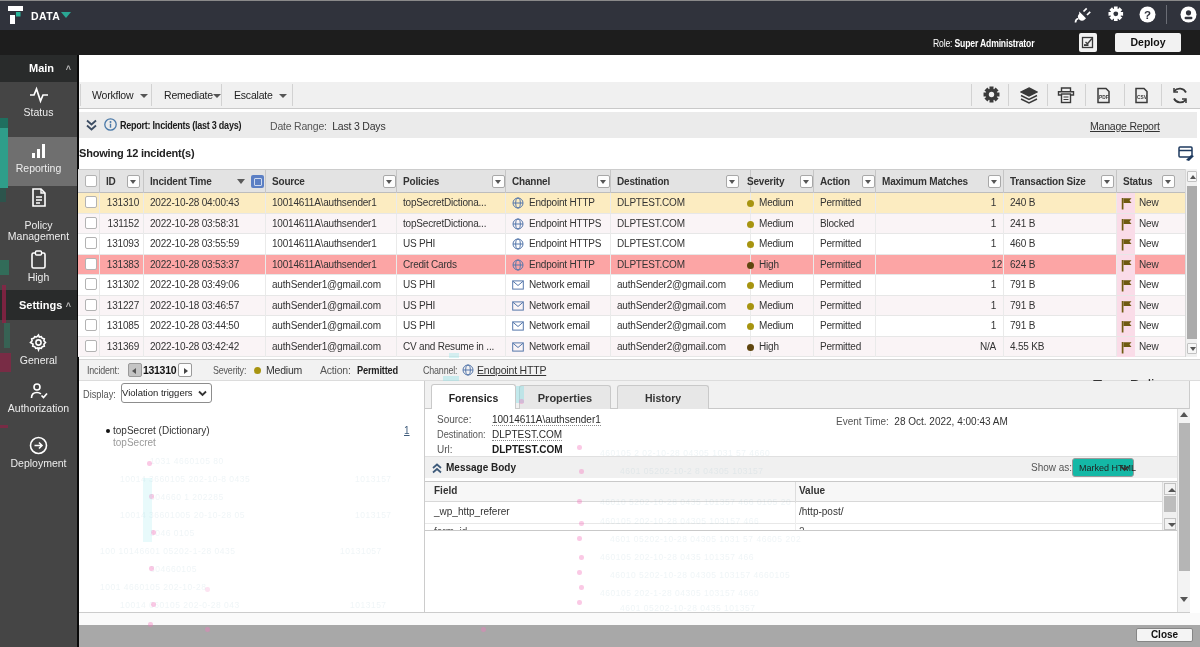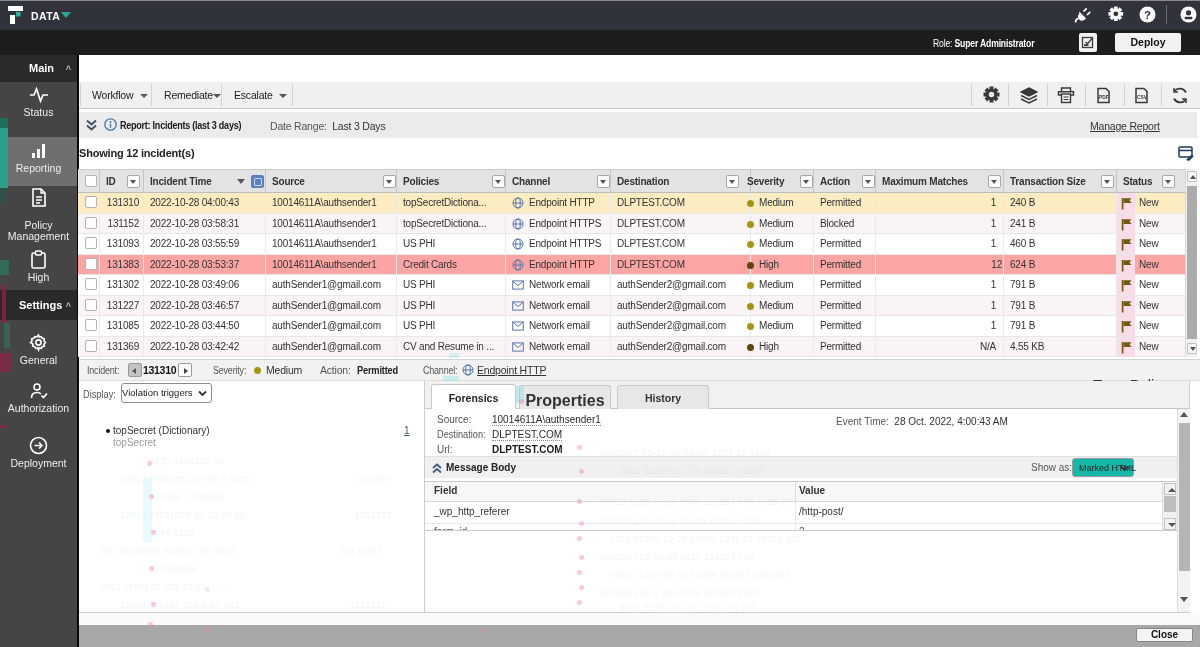--- a/index.html
+++ b/index.html
@@ -404,21 +404,21 @@
           <path d="M2.5 1.2h8l-2 2.4 2 2.4h-8z" fill="#6f5a10"></path>
         </svg>
         <span style="position:absolute;left:22px;top:0">New</span>
       </div>
 </div>
 <div class="row" style="top:295.5px;background:#faf4f6">
 <div class="cell c0">
         <span class="cb" style="left:7px;top:3px"></span>
       </div>
 <div class="cell c1" style="text-align:right;padding-right:5px">131227</div>
-<div class="cell c2">2022-10-28 03:46:57</div>
+<div class="cell c2">2022-10-18 03:46:57</div>
 <div class="cell c3">authSender1@gmail.com</div>
 <div class="cell c4">US PHI</div>
 <div class="cell c5"><svg class="ci" width="12" height="10" viewBox="0 0 12 10" style="top:5px">
           <g fill="none" stroke="#5577ab" stroke-width="1">
             <rect x=".7" y=".9" width="10.6" height="8.2"></rect>
             <path d="M.9 1.2L6 5.5 11.1 1.2"></path>
           </g>
         </svg><span style="margin-left:17px">Network email</span></div>
 <div class="cell c6">authSender2@gmail.com</div>
 <div class="cell c7"><span class="sdot m"></span>Medium</div>
@@ -537,21 +537,21 @@
   <span class="dot" style="left:27px;top:48px;width:4px;height:4px;background:#111"></span>
   <span class="a" style="left:34px;top:44px;color:#333">topSecret (Dictionary)</span>
   <span class="a ulink" style="left:325px;top:44px;color:#3d5a7a">1</span>
   <span class="a" style="left:34px;top:56px;color:#9a9a9a">topSecret</span>
 </div>
 
 <div class="a" style="left:424px;top:381px;width:766px;height:232px;background:#fff;border:1px solid #ccc;border-top:none">
   <div class="a" style="left:0;top:0;width:764px;height:28px;background:#f1f1f1"></div>
   <div class="a" style="left:0;top:27px;width:764px;height:1px;background:#c9c9c9"></div>
   <div class="a" style="left:94px;top:4px;width:92px;height:24px;background:#e7e7e7;border:1px solid #c9c9c9;border-bottom:none;border-radius:3px 3px 0 0">
-        <span class="a bold" style="left:0;width:90px;text-align:center;top:6px;font-size:16px;color:#333">Properties</span>
+        <span class="a bold" style="left:0;width:90px;text-align:center;top:6px;font-size:11px;color:#333">Properties</span>
       </div>
   <div class="a" style="left:192px;top:4px;width:92px;height:24px;background:#e7e7e7;border:1px solid #c9c9c9;border-bottom:none;border-radius:3px 3px 0 0">
         <span class="a bold" style="left:0;width:90px;text-align:center;top:6px;font-size:10.5px;color:#333">History</span>
       </div>
   <div class="a" style="left:6px;top:3px;width:85px;height:25px;background:#fff;border:1px solid #c9c9c9;border-bottom:none;border-radius:3px 3px 0 0">
         <span class="a bold" style="left:0;width:83px;text-align:center;top:7px;font-size:10.5px;color:#222">Forensics</span>
       </div>
   <span class="a lbl" style="left:12px;top:33px">Source:</span>
       <span class="a" style="left:67px;top:33px;color:#2a2a2a;border-bottom:1px dotted #8a8a8a">10014611A\authsender1</span>
   <span class="a lbl" style="left:12px;top:48px;transform:scaleX(.92);transform-origin:0 50%">Destination:</span>

